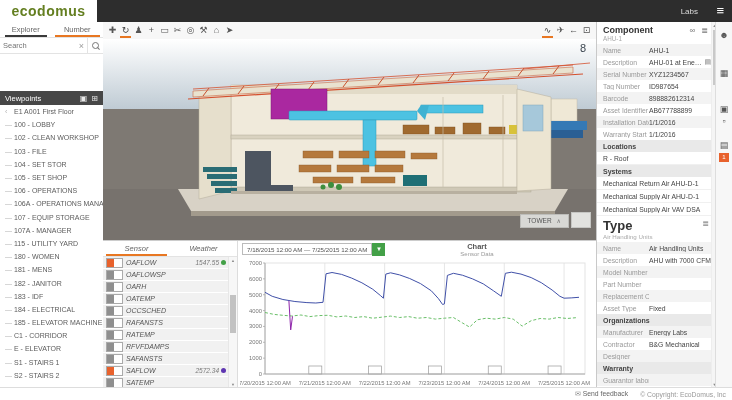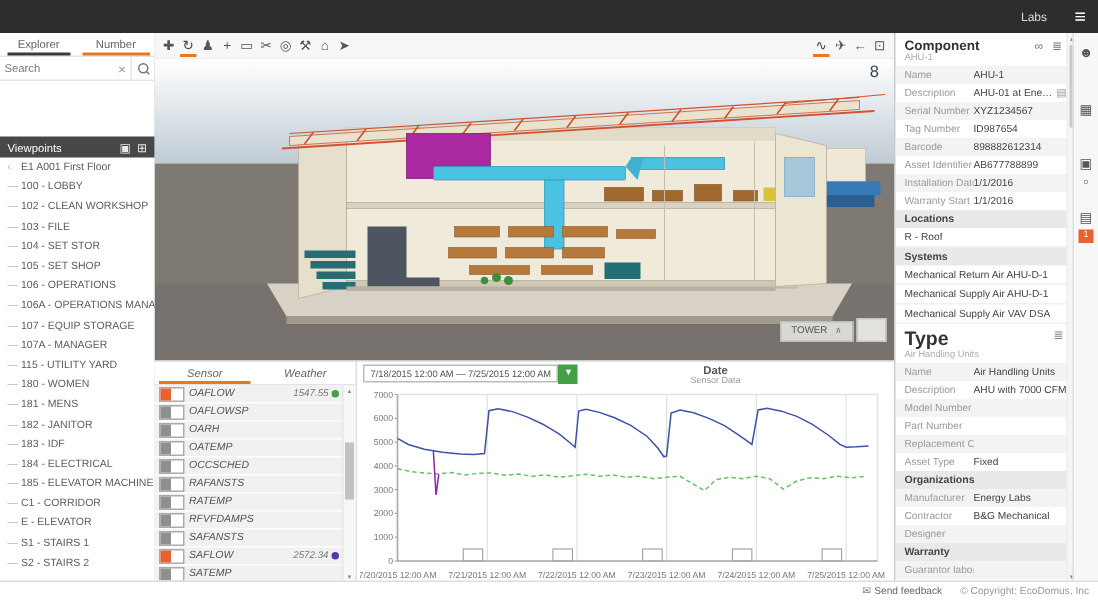--- a/index.html
+++ b/index.html
@@ -107,20 +107,23 @@
   .fb{color:#666;margin-right:12px;cursor:pointer;}
   .fb .env{font-size:7px;color:#888;margin-right:2px;}
   .copy{color:#999;margin-right:6px;}
 </style>
 </head>
 <body>
 
 <div class="page">
 
   <div class="topbar">
+    <div class="logo-box">
+      <span class="logo-text">ecodomus</span>
+    </div>
     <span class="help">Labs</span>
     <span class="hamburger">≡</span>
   </div>
 
   <div class="sidebar">
     <div class="side-tabs">
       <div class="side-tab dark">
         <span>Explorer</span>
       </div>
       <div class="side-tab active">
@@ -409,21 +412,21 @@
         <span class="ar" style="bottom:1px">▼</span>
       </div>
     </div>
     <div class="chart-panel">
       <div class="chart-header">
         <div class="range-btn">
           <span class="range-label">7/18/2015 12:00 AM — 7/25/2015 12:00 AM</span>
           <span class="range-caret">▼</span>
         </div>
         <div class="chart-title-wrap">
-          <div class="chart-title">Date</div>
+          <div class="chart-title">Chart</div>
           <div class="chart-subtitle">Sensor Data</div>
         </div>
       </div>
       <svg class="chart-svg" width="353" height="130">
           <rect x="25" y="5" width="320" height="111" fill="none" stroke="#e3e3e3"></rect>
           <text x="25" y="127" fill="#777" font-size="5.8" text-anchor="middle" font-family="Liberation Sans, DejaVu Sans, sans-serif">7/20/2015 12:00 AM</text>
           <line x1="84.81308411214954" y1="5" x2="84.81308411214954" y2="116" stroke="#e0e0e0" stroke-width="0.8"></line>
           <text x="84.81308411214954" y="127" fill="#777" font-size="5.8" text-anchor="middle" font-family="Liberation Sans, DejaVu Sans, sans-serif">7/21/2015 12:00 AM</text>
           <rect x="68.81308411214954" y="108" width="13" height="8" fill="#fff" stroke="#999" stroke-width="0.7"></rect>
           <line x1="144.62616822429908" y1="5" x2="144.62616822429908" y2="116" stroke="#e0e0e0" stroke-width="0.8"></line>

